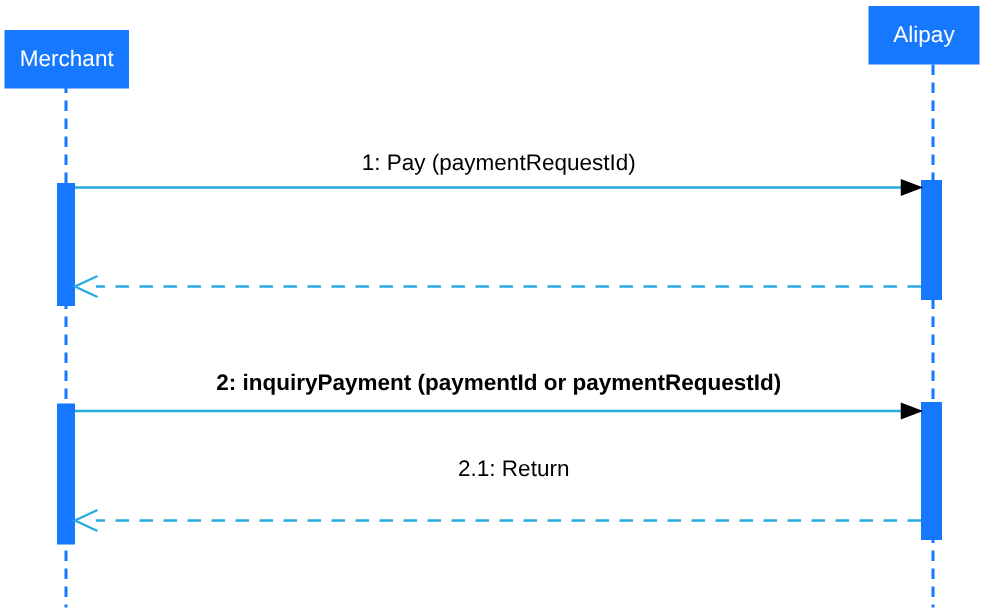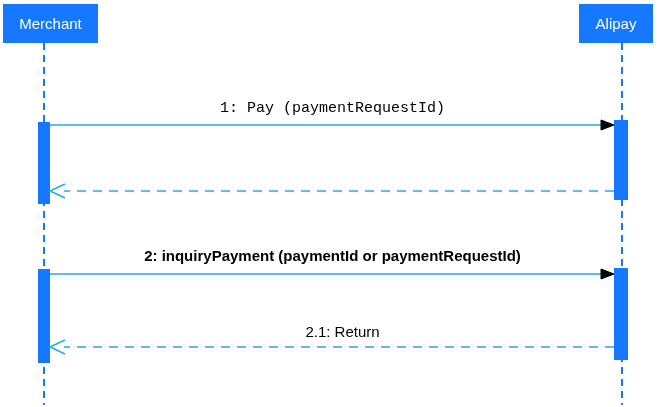--- a/index.html
+++ b/index.html
@@ -60,36 +60,36 @@
     position: absolute;
     top: 4px;
     height: 39px;
     background: var(--actor-fill);
     color: var(--actor-text);
     display: flex;
     align-items: center;
     justify-content: center;
     font-size: 15px;
   }
-  .actor.merchant { left: 3px;   width: 95px; }
+  .actor.merchant { left: 3px;   width: 83px; margin-top: 16px; }
   .actor.alipay   { left: 579px; width: 74px; justify-content: center; }
   .msg-label {
     position: absolute;
     left: 50px;
     width: 565px;
     text-align: center;
     font-size: 15px;
     color: var(--label-text);
     line-height: 17px;
     white-space: nowrap;
   }
-  .msg-label.m1  { top: 100px; font-family: Liberation Mono, monospace; }
+  .msg-label.m1  { top: 100px; }
   .msg-label.m11 { top: 166px; }
   .msg-label.m2  { top: 247px; font-weight: bold; }
-  .msg-label.m21 { top: 323px; padding-left: 20px; }
+  .msg-label.m21 { top: 304px; padding-left: 20px; }
 </style>
 </head>
 <body>
 
 <div class="canvas">
 
   <svg class="gfx-layer" width="668" height="407" viewBox="0 0 668 407" aria-hidden="true">
 
     <line class="lifeline" x1="44" y1="43" x2="44" y2="405"></line>
     <line class="lifeline" x1="622" y1="43" x2="622" y2="405"></line>

